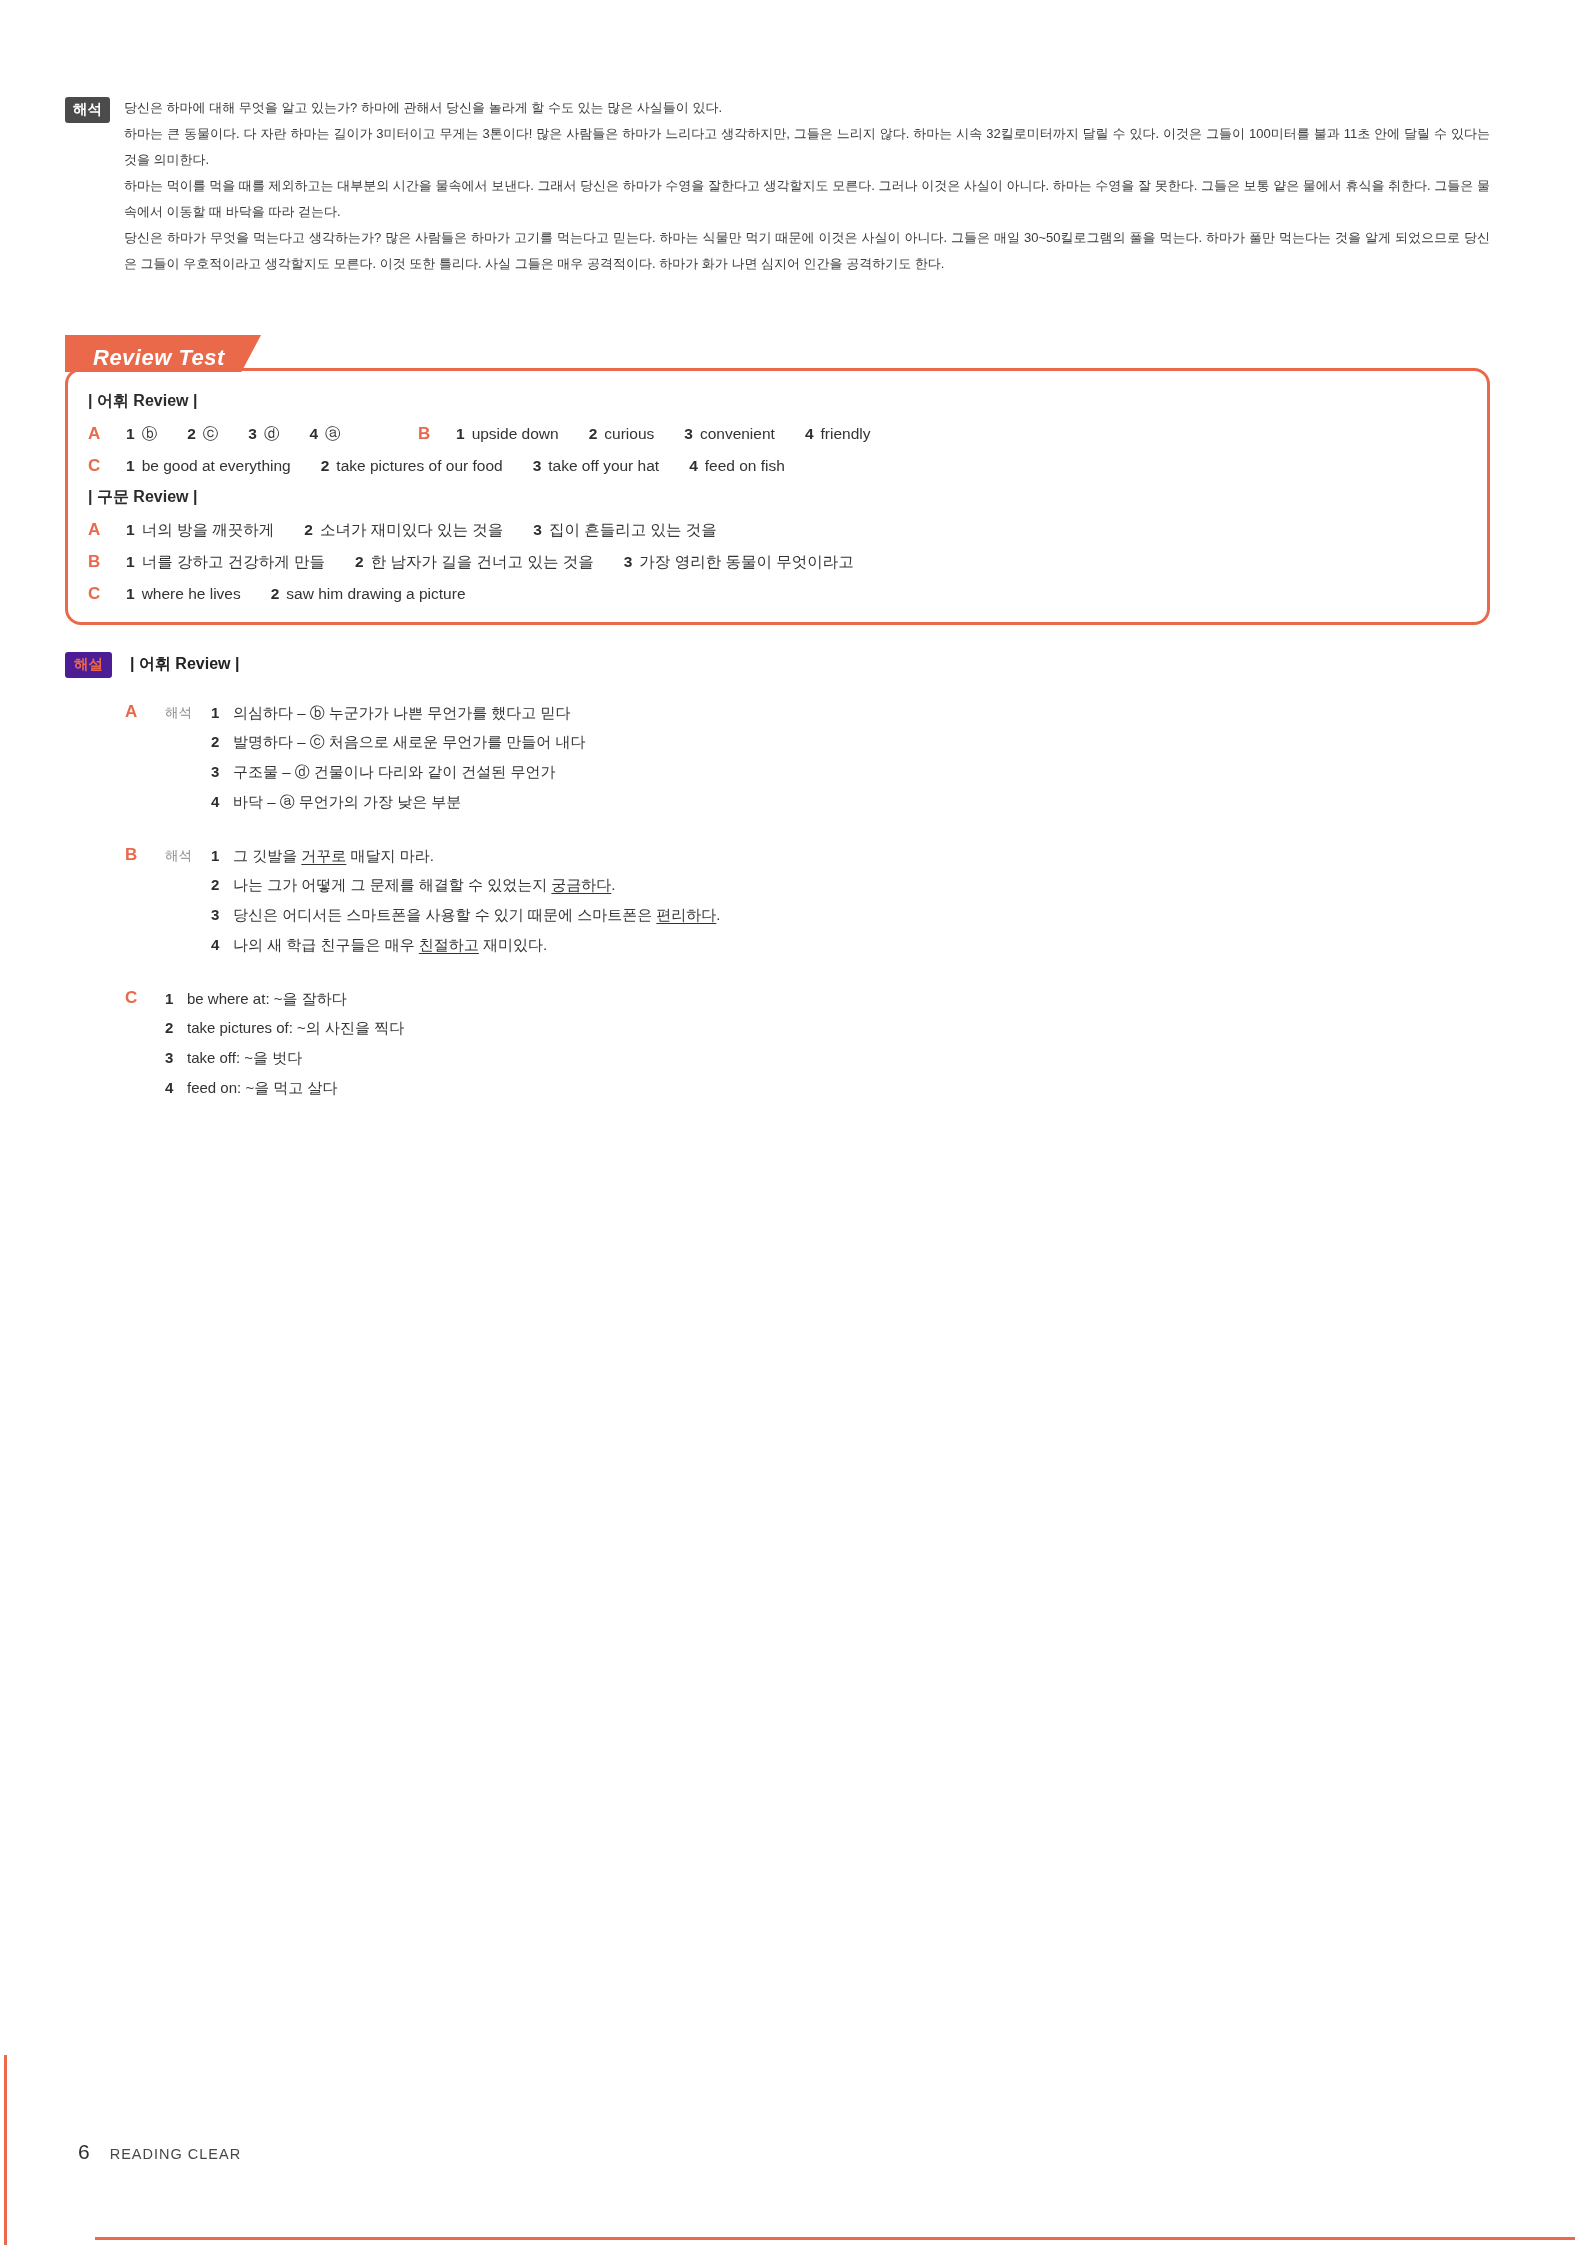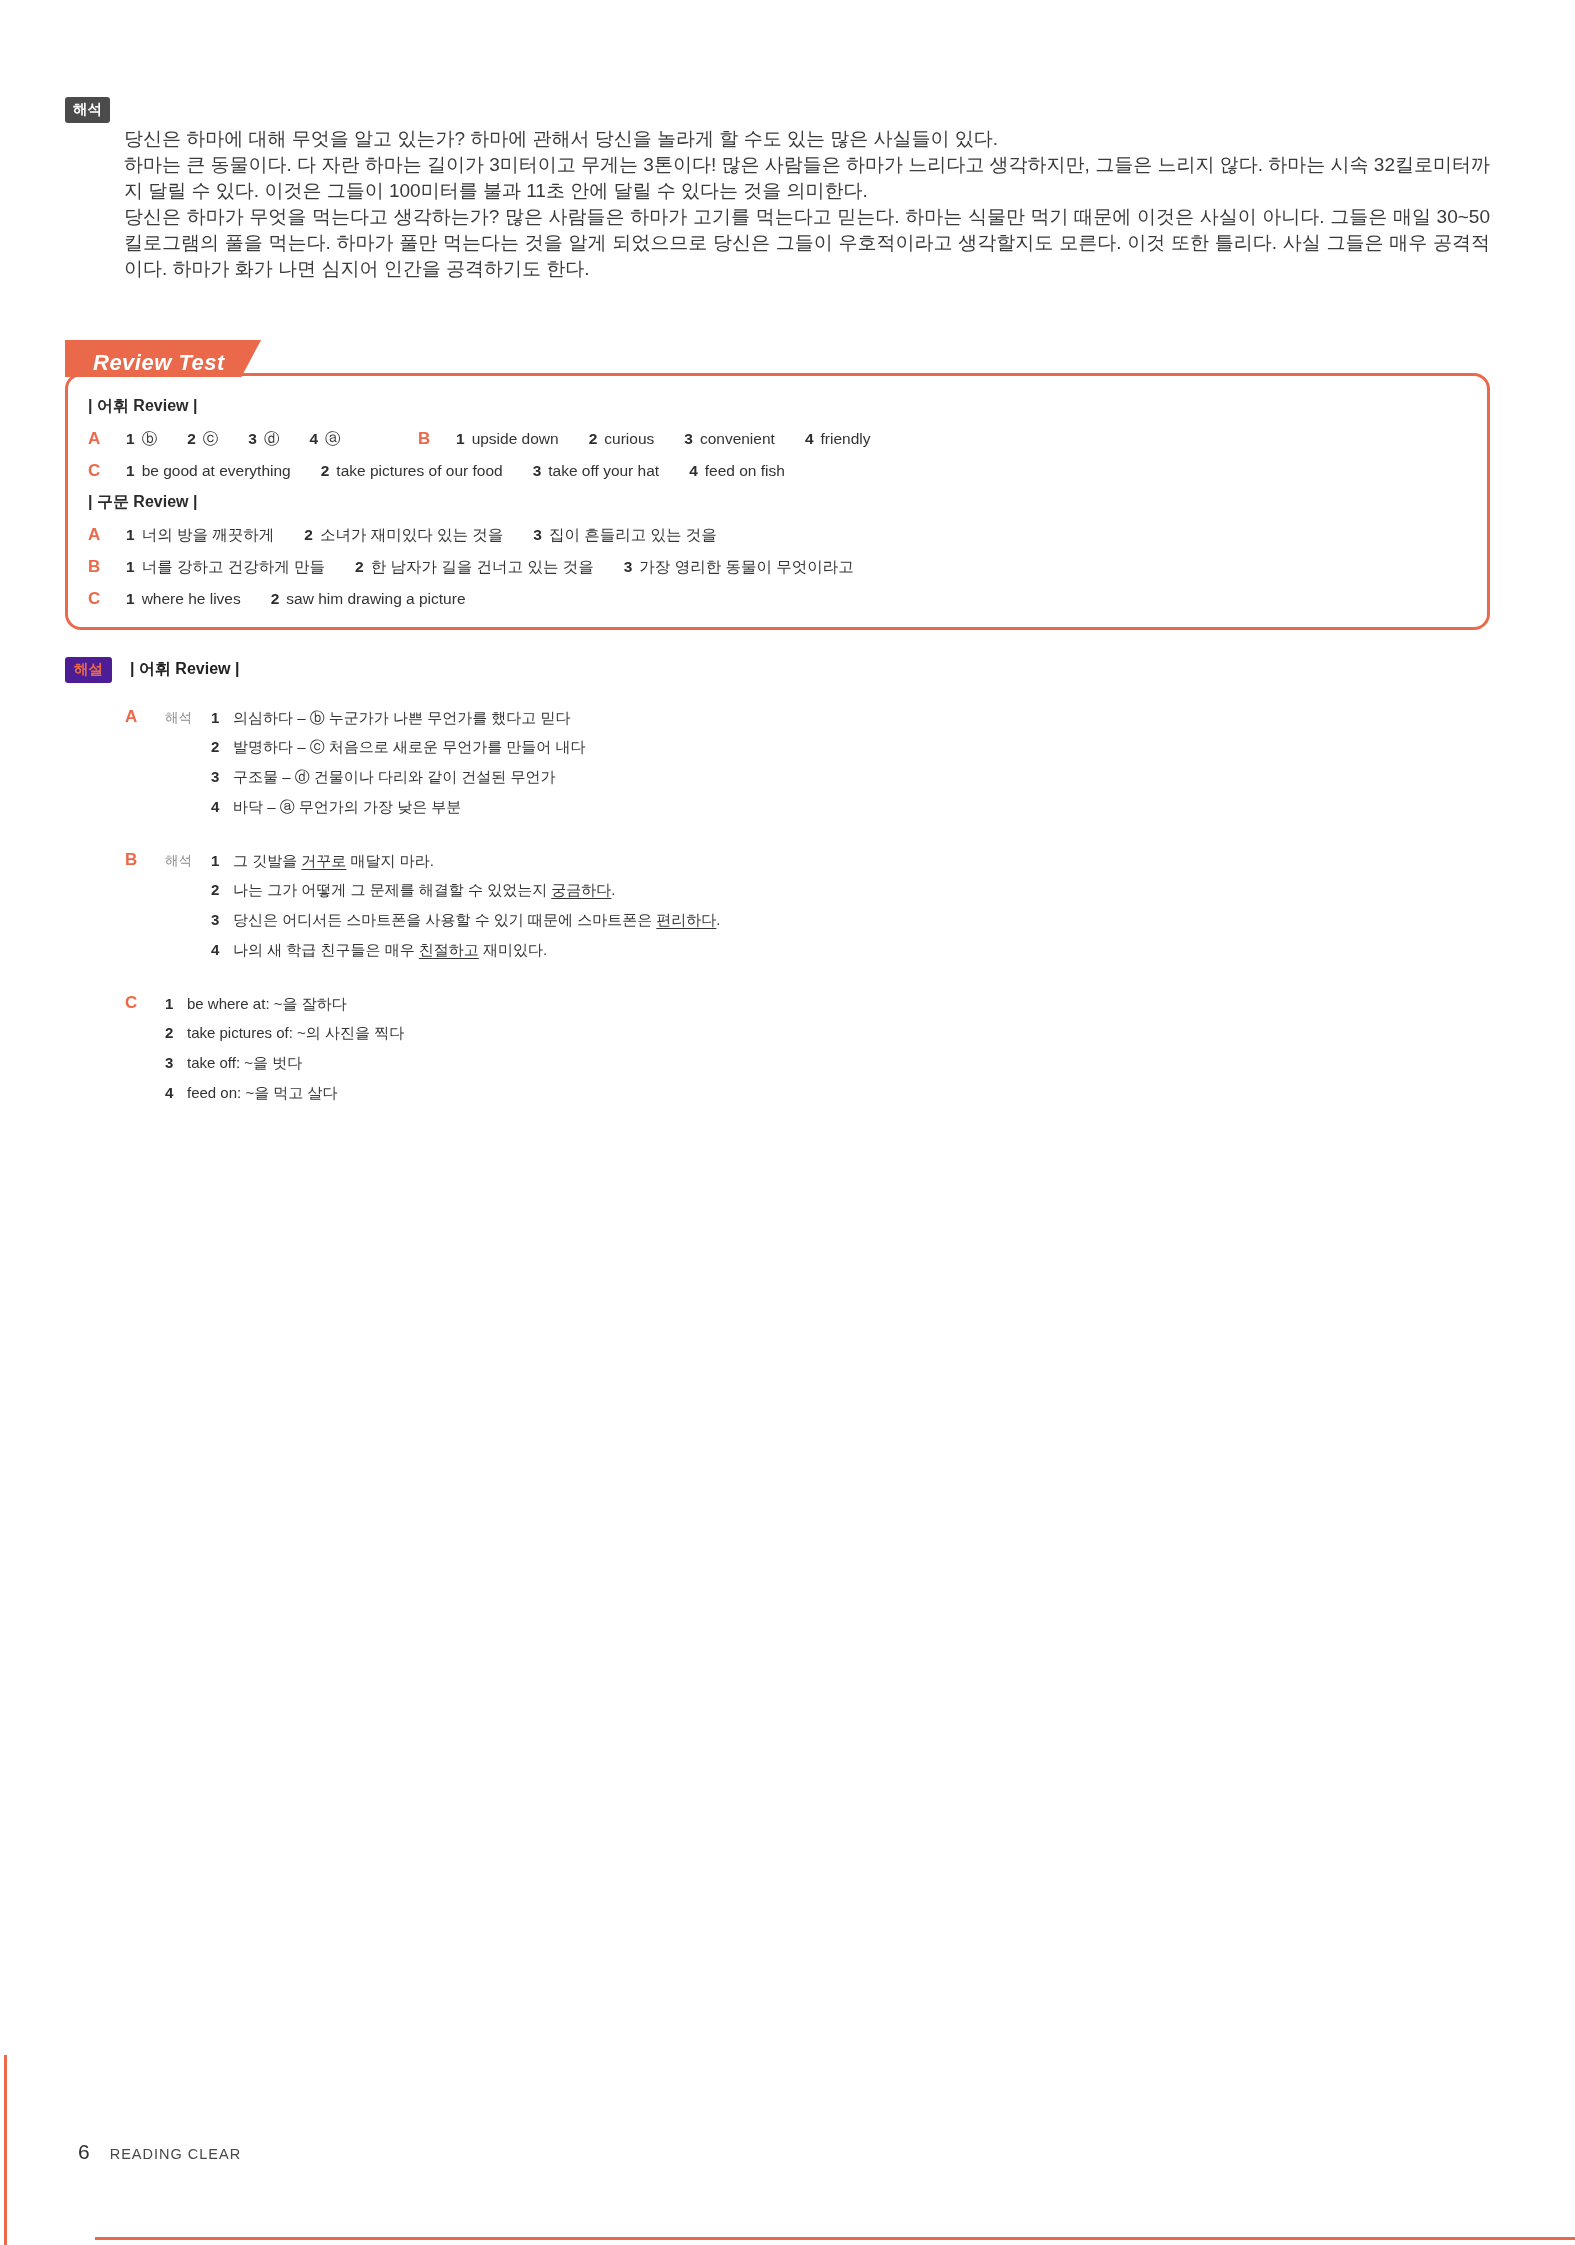--- a/index.html
+++ b/index.html
@@ -11,21 +11,21 @@
   }
   .page-inner { padding:95px 85px 0 65px; }
 
   
   .interp { display:flex; align-items:flex-start; }
   .badge-dark {
     flex:0 0 auto; background:#4b4b4b; color:#ffffff;
     font-size:14.5px; font-weight:bold; line-height:1;
     padding:5px 8px 6px; border-radius:3px; margin-right:14px; margin-top:2px;
   }
-  .interp-text { flex:1; font-size:19px; line-height:26px; text-align:justify; color:#3a3a3a;margin-top:31px; }
+  .interp-text { flex:1; font-size:13px; line-height:26px; text-align:justify; color:#3a3a3a; }
   .interp-text p { margin:0; }
 
   
   .review-test { margin-top:58px; position:relative; }
   .rt-banner {
     position:relative; z-index:2; width:196px; height:37px;
     background:#e9694a;
     clip-path:polygon(0 0, 100% 0, 90% 100%, 0 100%);
     display:flex; align-items:center; padding-left:28px;
   }
@@ -71,20 +71,21 @@
 </head>
 <body>
 
 <div class="page-inner">
 
   <section class="interp">
     <span class="badge-dark">해석</span>
     <div class="interp-text">
       <p>당신은 하마에 대해 무엇을 알고 있는가? 하마에 관해서 당신을 놀라게 할 수도 있는 많은 사실들이 있다.</p>
       <p>하마는 큰 동물이다. 다 자란 하마는 길이가 3미터이고 무게는 3톤이다! 많은 사람들은 하마가 느리다고 생각하지만, 그들은 느리지 않다. 하마는 시속 32킬로미터까지 달릴 수 있다. 이것은 그들이 100미터를 불과 11초 안에 달릴 수 있다는 것을 의미한다.</p>
+      <p>하마는 먹이를 먹을 때를 제외하고는 대부분의 시간을 물속에서 보낸다. 그래서 당신은 하마가 수영을 잘한다고 생각할지도 모른다. 그러나 이것은 사실이 아니다. 하마는 수영을 잘 못한다. 그들은 보통 얕은 물에서 휴식을 취한다. 그들은 물속에서 이동할 때 바닥을 따라 걷는다.</p>
       <p>당신은 하마가 무엇을 먹는다고 생각하는가? 많은 사람들은 하마가 고기를 먹는다고 믿는다. 하마는 식물만 먹기 때문에 이것은 사실이 아니다. 그들은 매일 30~50킬로그램의 풀을 먹는다. 하마가 풀만 먹는다는 것을 알게 되었으므로 당신은 그들이 우호적이라고 생각할지도 모른다. 이것 또한 틀리다. 사실 그들은 매우 공격적이다. 하마가 화가 나면 심지어 인간을 공격하기도 한다.</p>
     </div>
   </section>
 
   <section class="review-test">
     <div class="rt-banner">
       <span class="rt-title">Review Test</span>
     </div>
     <div class="rt-box">
 

